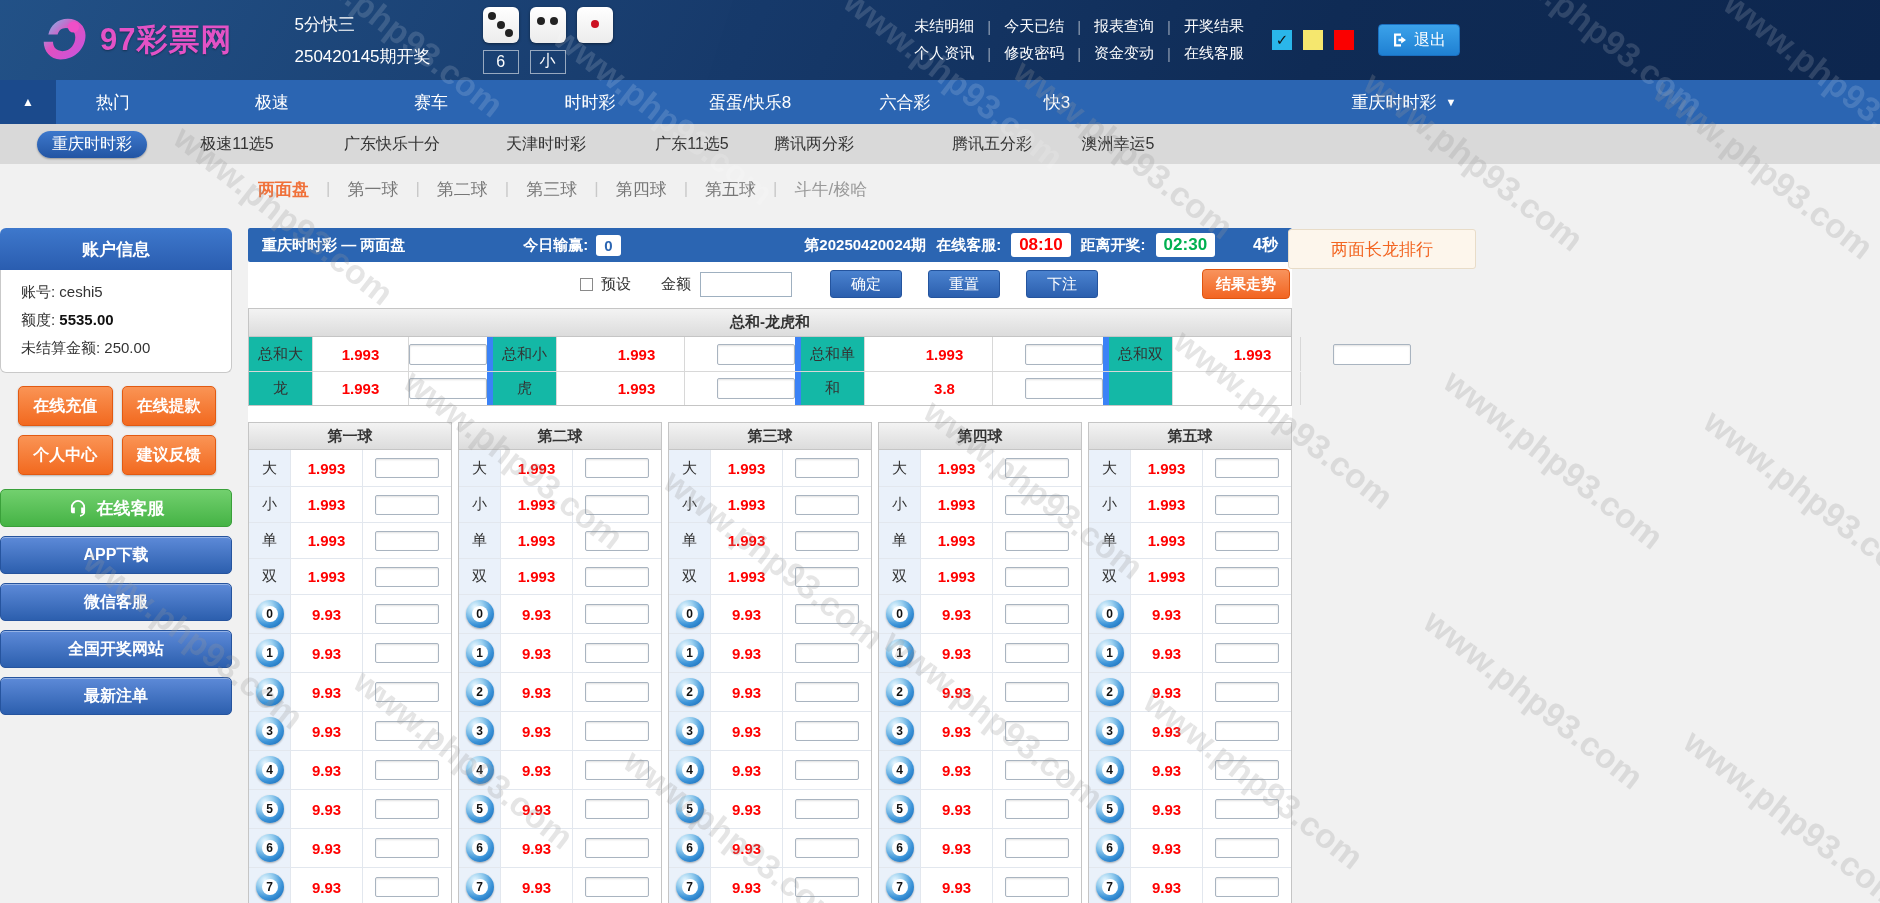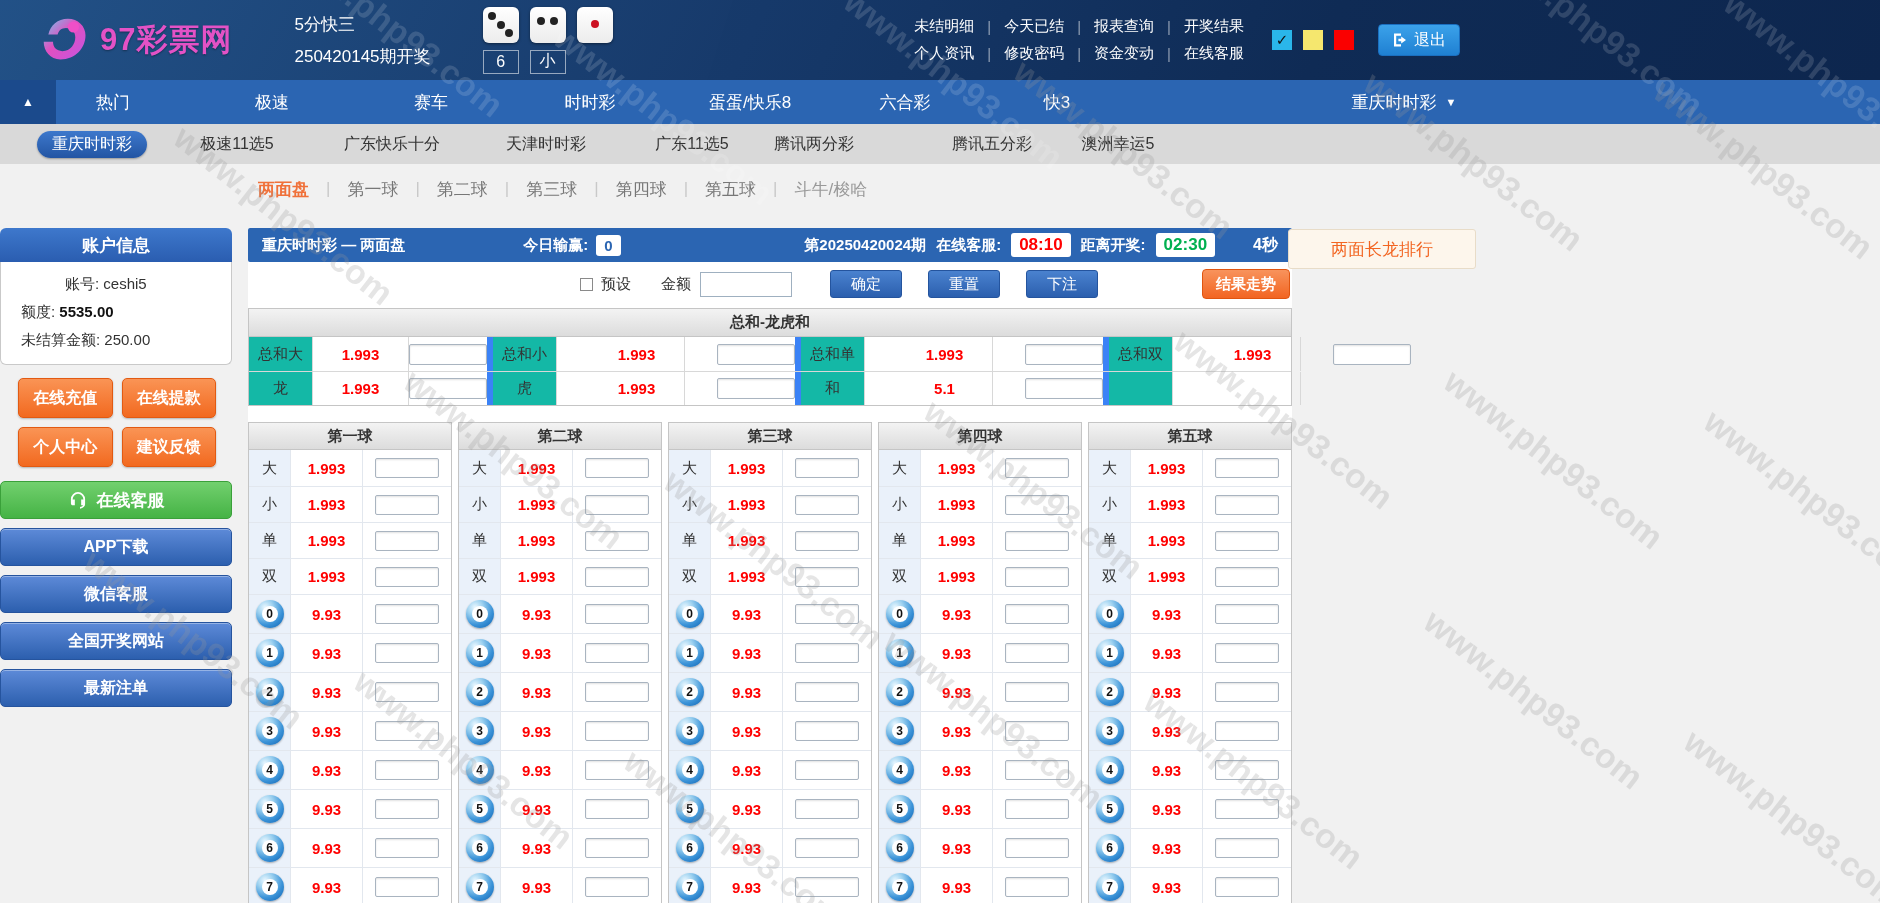--- a/index.html
+++ b/index.html
@@ -58,26 +58,26 @@
   
   .tabrow { position:absolute; left:258px; top:164px; height:50px; display:flex; align-items:center;
     font-size:17px; color:#777; z-index:1; }
   .tab { cursor:pointer; white-space:nowrap; }
   .tab.active { color:#f0713a; font-weight:bold; }
   .tab.dim { color:#999; }
   .tab-sep { color:#c9c9c9; margin:0 17px; }
 
   
   .sidebar { position:absolute; left:0; top:228px; width:232px; z-index:1; }
-  .acct-header { height:34px; background:linear-gradient(#3e78cc,#2a5db0); border-radius:6px 6px 0 0;
+  .acct-header { height:42px; background:linear-gradient(#3e78cc,#2a5db0); border-radius:6px 6px 0 0;
     color:#fff; font-size:17px; font-weight:bold; display:flex; align-items:center; justify-content:center; }
   .acct-card { background:#fff; border:1px solid #c9c9c9; border-top:none; border-radius:0 0 6px 6px;
     padding:11px 0 14px 20px; font-size:15px; color:#333; }
   .acct-line { margin-top:9px; }
-  .acct-line:first-child { margin-top:2px;margin-left:44px; }
+  .acct-line:first-child { margin-top:2px; }
   .v-bold { font-weight:bold; color:#111; }
   .orange-grid { margin:13px 16px 0 18px; display:grid; grid-template-columns:1fr 1fr; gap:9px; }
   .orange-btn { height:40px; background:linear-gradient(#fa9455,#f2691f); border:1px solid #e25a12;
     border-radius:5px; color:#fff; font-size:16px; font-weight:bold; display:flex; align-items:center;
     justify-content:center; cursor:pointer; box-shadow:0 1px 2px rgba(0,0,0,.25); }
   .service-btn { margin-top:14px; width:232px; height:38px; background:linear-gradient(#72d06e,#45b345);
     border:1px solid #3aa03a; border-radius:5px; color:#fff; font-size:17px; font-weight:bold;
     display:flex; align-items:center; justify-content:center; gap:9px; cursor:pointer; }
   .blue-btn { margin-top:9px; width:232px; height:38px; background:linear-gradient(#5d8ad8,#2c5fae);
     border:1px solid #26549e; border-radius:5px; color:#fff; font-size:16px; font-weight:bold;
@@ -381,21 +381,21 @@
             </div>
             <div class="sum-group">
               <div class="cell-label">虎</div>
               <div class="cell-odds">1.993</div>
               <div class="cell-input">
                 <input class="bet-input" style="">
               </div>
             </div>
             <div class="sum-group">
               <div class="cell-label">和</div>
-              <div class="cell-odds">5.1</div>
+              <div class="cell-odds">3.8</div>
               <div class="cell-input">
                 <input class="bet-input" style="">
               </div>
             </div>
             <div class="sum-group">
               <div class="cell-label"></div>
               <div class="cell-odds"></div>
               <div class="cell-input"></div>
             </div>
           </div>

